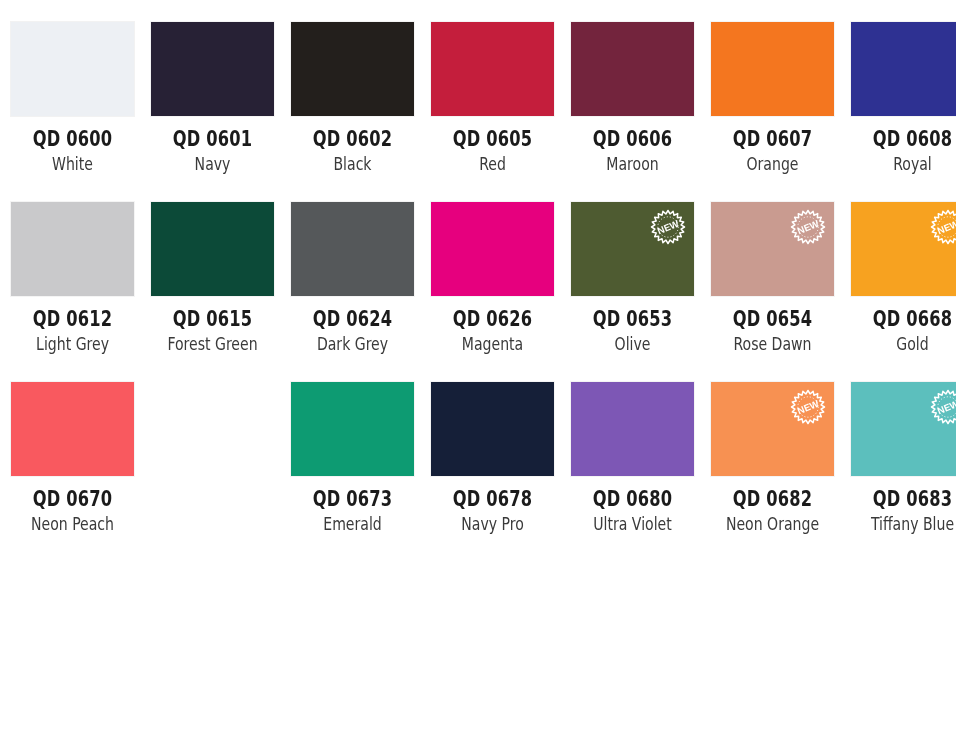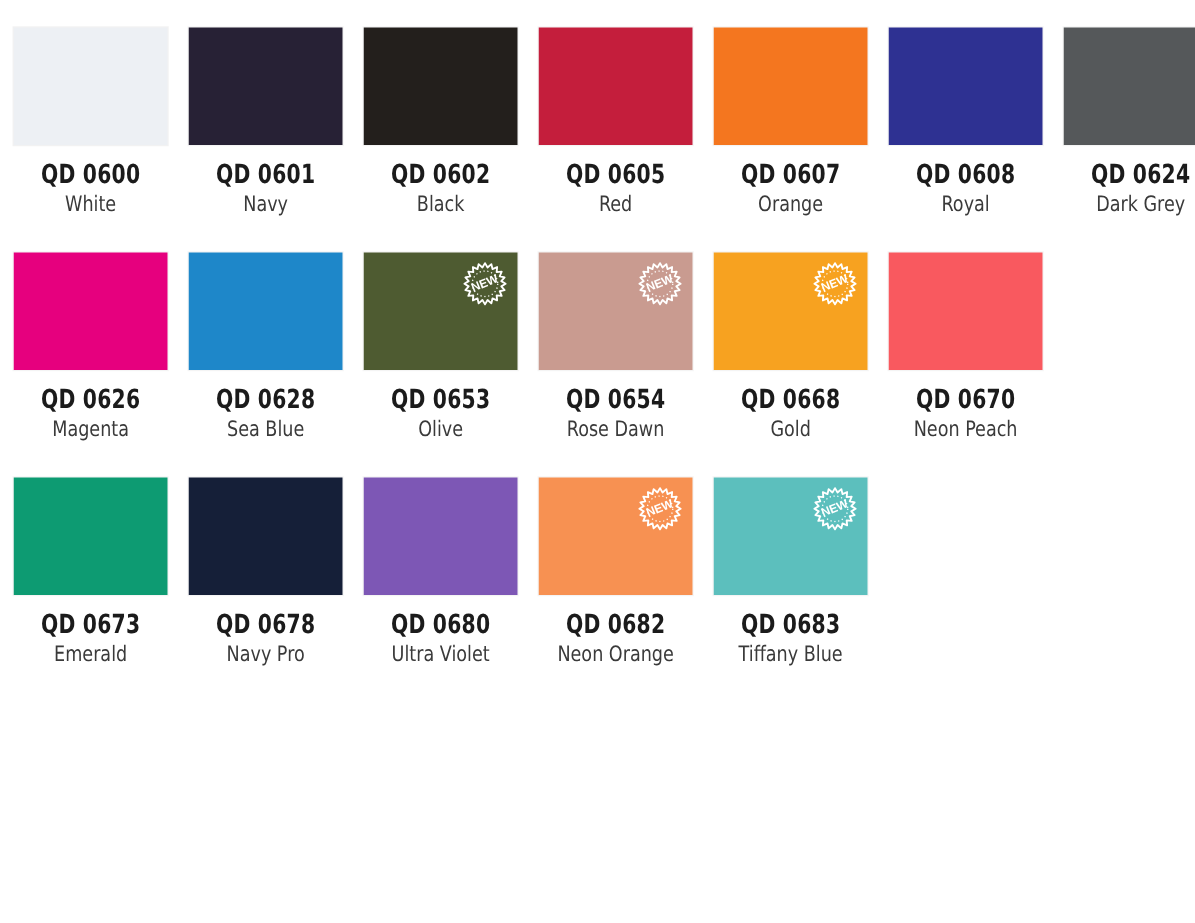--- a/index.html
+++ b/index.html
@@ -104,45 +104,55 @@
         <div class="swatch" style="background: rgb(35, 31, 28);"></div>
         <div class="code">QD 0602</div>
         <div class="name">Black</div>
       </div>
       <div class="cell">
         <div class="swatch" style="background: rgb(196, 30, 60);"></div>
         <div class="code">QD 0605</div>
         <div class="name">Red</div>
       </div>
       <div class="cell">
+        <div class="swatch" style="background: rgb(115, 36, 61);"></div>
+        <div class="code">QD 0606</div>
+        <div class="name">Maroon</div>
+      </div>
+      <div class="cell">
         <div class="swatch" style="background: rgb(244, 118, 31);"></div>
         <div class="code">QD 0607</div>
         <div class="name">Orange</div>
       </div>
       <div class="cell">
         <div class="swatch" style="background: rgb(46, 49, 146);"></div>
         <div class="code">QD 0608</div>
         <div class="name">Royal</div>
       </div>
       <div class="cell">
+        <div class="swatch" style="background: rgb(201, 201, 203);"></div>
+        <div class="code">QD 0612</div>
+        <div class="name">Light Grey</div>
+      </div>
+      <div class="cell">
+        <div class="swatch" style="background: rgb(12, 74, 56);"></div>
+        <div class="code">QD 0615</div>
+        <div class="name">Forest Green</div>
+      </div>
+      <div class="cell">
         <div class="swatch" style="background: rgb(85, 88, 90);"></div>
         <div class="code">QD 0624</div>
         <div class="name">Dark Grey</div>
       </div>
       <div class="cell">
         <div class="swatch" style="background: rgb(230, 0, 126);"></div>
         <div class="code">QD 0626</div>
         <div class="name">Magenta</div>
       </div>
       <div class="cell">
-        <div class="swatch" style="background: rgb(30, 135, 201);"></div>
-        <div class="code">QD 0628</div>
-        <div class="name">Sea Blue</div>
-      </div>
-      <div class="cell">
         <div class="swatch" style="background: rgb(78, 91, 49);">
           <div class="new-badge">
             <svg viewBox="0 0 40 40" aria-hidden="true">
               <polygon points="20.00,3.50 22.06,6.96 25.10,4.31 25.99,8.24 29.70,6.65 29.33,10.67 33.35,10.30 31.76,14.01 35.69,14.90 33.04,17.94 36.50,20.00 33.04,22.06 35.69,25.10 31.76,25.99 33.35,29.70 29.33,29.33 29.70,33.35 25.99,31.76 25.10,35.69 22.06,33.04 20.00,36.50 17.94,33.04 14.90,35.69 14.01,31.76 10.30,33.35 10.67,29.33 6.65,29.70 8.24,25.99 4.31,25.10 6.96,22.06 3.50,20.00 6.96,17.94 4.31,14.90 8.24,14.01 6.65,10.30 10.67,10.67 10.30,6.65 14.01,8.24 14.90,4.31 17.94,6.96" fill="none" stroke="#ffffff" stroke-width="1.5" stroke-linejoin="round"></polygon>
               <circle cx="20" cy="20" r="10.2" fill="none" stroke="#ffffff" stroke-width="1" stroke-dasharray="1 2.1"></circle>
               <text x="20" y="20" fill="#ffffff" font-family="Liberation Sans, sans-serif" font-weight="700" font-size="9.5" text-anchor="middle" dominant-baseline="central" transform="rotate(-22 20 20)">NEW</text>
             </svg>
           </div>
         </div>
         <div class="code">QD 0653</div>

